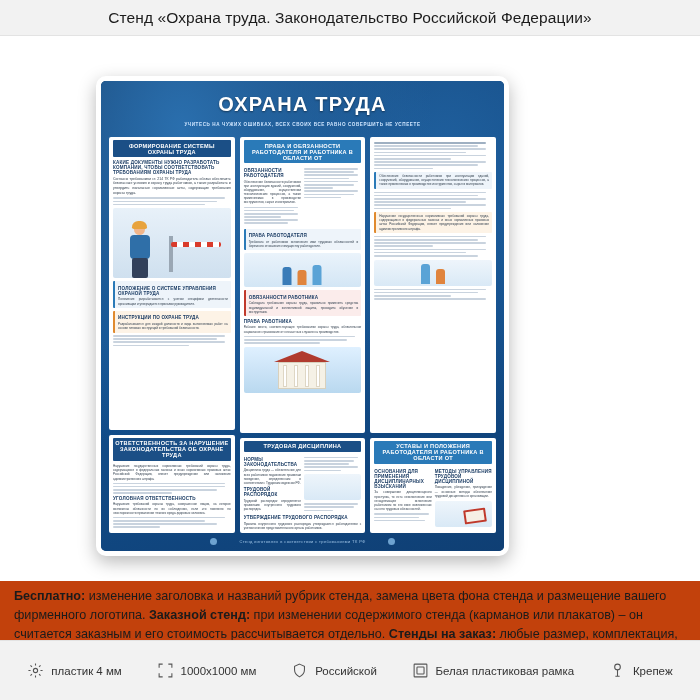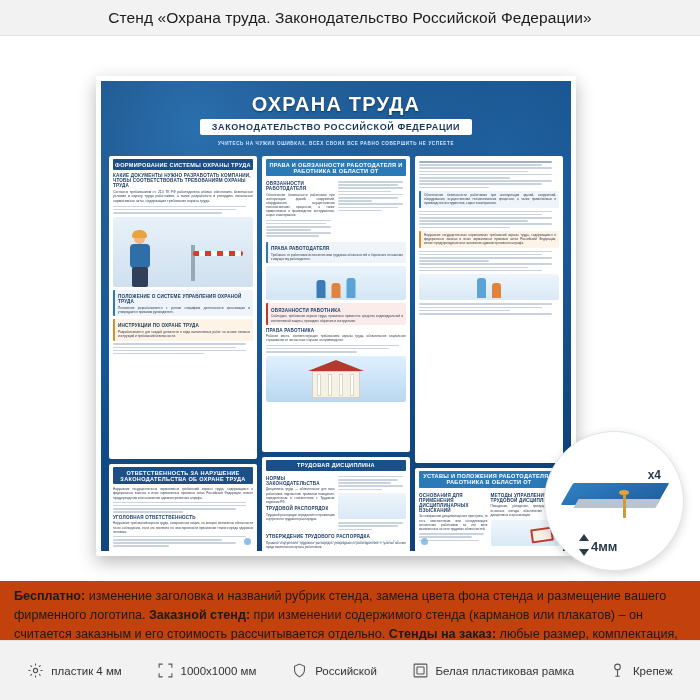--- a/index.html
+++ b/index.html
@@ -44,25 +44,25 @@
     display: flex; align-items: center; gap: 5px;
     box-shadow: 0 1px 3px rgba(0,0,0,.25);
     z-index: 30;
   }
   .art-badge b { font-weight: 700; }
 
   
   .stand {
     position: absolute;
     left: 96px; top: 40px;
-    width: 480px; height: 480px;
+    width: 413px; height: 480px;
     background: #1d4f84;
     border: 5px solid #ffffff;
     box-shadow: 0 6px 18px rgba(0,0,0,.28);
-    border-radius: 2px;
+    border-radius: 10px;
     overflow: hidden;
   }
   .stand-inner {
     position: absolute; inset: 0;
     background:
       radial-gradient(ellipse at 20% 10%, #2a6fae 0%, rgba(42,111,174,0) 55%),
       radial-gradient(ellipse at 85% 15%, #1f5f9d 0%, rgba(31,95,157,0) 50%),
       linear-gradient(160deg,#14365f 0%, #12508f 42%, #0f3f74 100%);
     padding: 6px 8px 8px 8px;
   }
@@ -247,21 +247,20 @@
 
   <div class="preview">
     <div class="backdrop"></div>
 
 
     <div class="stand">
       <div class="stand-inner">
 
         <div class="stand-head">
           <div class="stand-title">ОХРАНА ТРУДА</div>
-          <div class="stand-sub">ЗАКОНОДАТЕЛЬСТВО РОССИЙСКОЙ ФЕДЕРАЦИИ</div>
           <div class="stand-motto">УЧИТЕСЬ НА ЧУЖИХ ОШИБКАХ, ВСЕХ СВОИХ ВСЕ РАВНО СОВЕРШИТЬ НЕ УСПЕЕТЕ</div>
         </div>
 
         <div class="grid">
 
           <div class="col">
             <div class="card tall">
               <div class="card-title">ФОРМИРОВАНИЕ СИСТЕМЫ ОХРАНЫ ТРУДА</div>
               <div class="mini-head">КАКИЕ ДОКУМЕНТЫ НУЖНО РАЗРАБОТАТЬ КОМПАНИИ, ЧТОБЫ СООТВЕТСТВОВАТЬ ТРЕБОВАНИЯМ ОХРАНЫ ТРУДА</div>
               <div class="txt">Согласно требованиям ст. 214 ТК РФ работодатель обязан обеспечить безопасные условия и охрану труда работников, а также разработать и утвердить локальные нормативные акты, содержащие требования охраны труда.</div>
@@ -498,33 +497,20 @@
             <span class="foot-dot"></span>
           </span>
           <span>Стенд изготовлен в соответствии с требованиями ТК РФ</span>
           <span class="foot-logo">
             <span class="foot-dot"></span>
           </span>
         </div>
       </div>
     </div>
 
-    <div class="bubble">
-      <div class="plate">
-        <span class="top"></span>
-        <span class="side"></span>
-        <span class="screw">
-          <span class="head"></span>
-            <span class="stem"></span>
-        </span>
-      </div>
-      <div class="x4">x4</div>
-      <div class="mm-arrow"></div>
-      <div class="mm">4мм</div>
-    </div>
   </div>
 
   <div class="desc">
     <b>Бесплатно:</b><span> изменение заголовка и названий рубрик стенда, замена цвета фона стенда и размещение вашего фирменного логотипа. </span><b>Заказной стенд:</b><span> при изменении содержимого стенда (карманов или плакатов) – он считается заказным и его стоимость рассчитывается отдельно. </span><b>Стенды на заказ:</b><span> любые размер, комплектация, дизайн и оформление. На все изготовленные стенды даем 2 года гарантии. Выгодно, эстетично и надежно!</span>
   </div>
 
   <div class="features">
     <div class="feat">
       <span>
         <svg width="17" height="17" viewBox="0 0 24 24" fill="none" stroke="#555" stroke-width="1.5">

